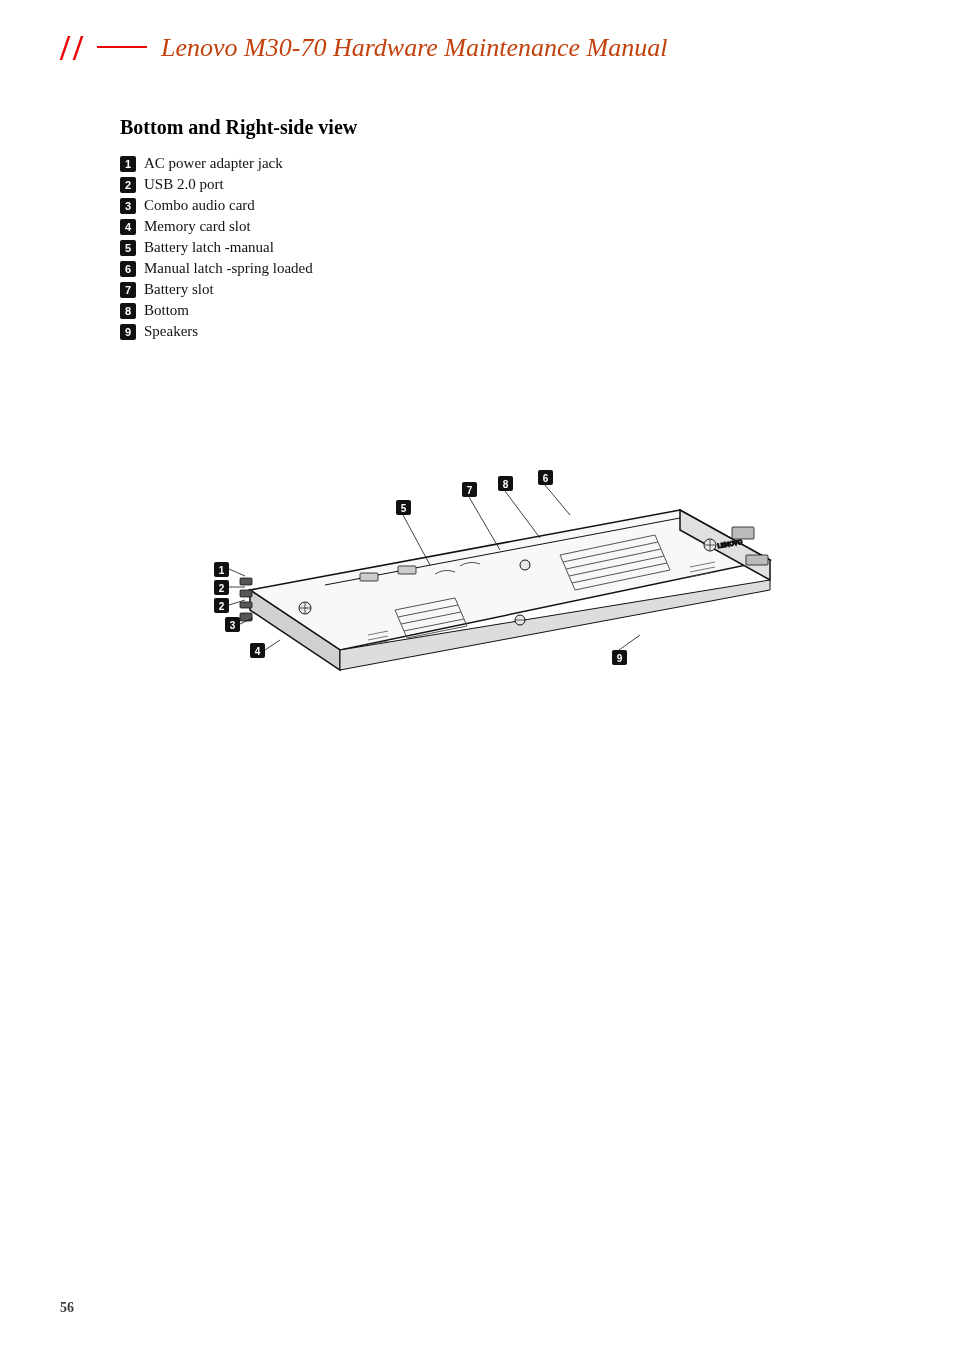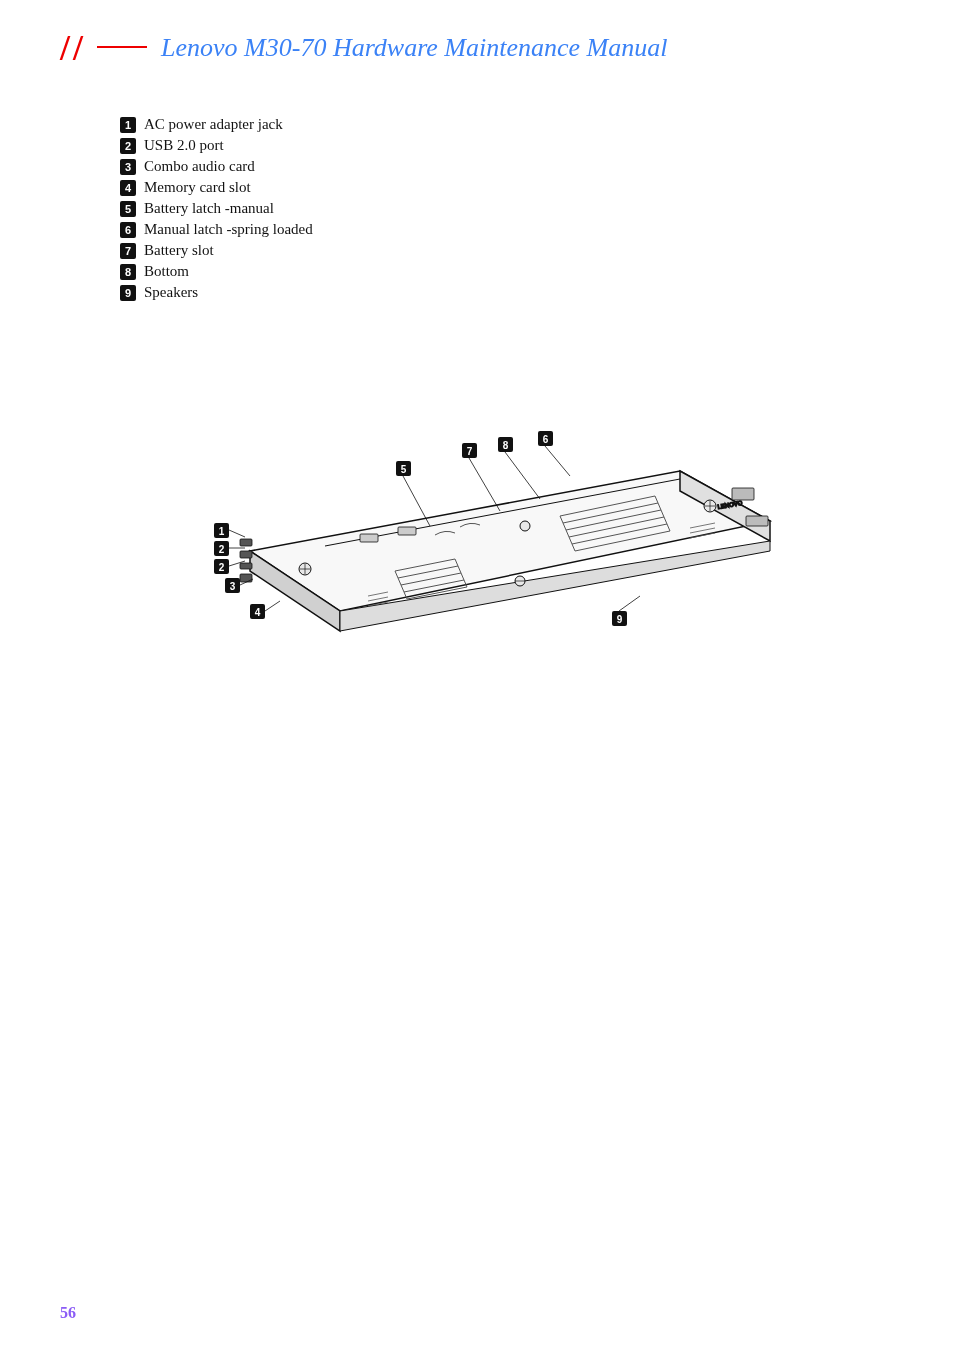--- a/index.html
+++ b/index.html
@@ -31,21 +31,21 @@
       font-weight: bold;
       color: #e00;
       font-style: normal;
       line-height: 1;
     }
 
     .header-title {
       font-size: 26px;
       font-style: italic;
       font-weight: normal;
-      color: #3b82f6;
+      color: #c2410c;
     }
 
     .content {
       margin-left: 60px;
     }
 
     .section-title {
       font-size: 20px;
       font-weight: bold;
       margin-bottom: 16px;
@@ -90,25 +90,25 @@
     }
 
     
     .diagram-svg {
       width: 100%;
       height: 100%;
     }
 
     .page-number {
       position: absolute;
-      bottom: 30px;
+      bottom: 36px;
       left: 60px;
-      font-size: 16px;
-      font-weight: bold;
-      color: #8b5cf6;
+      font-size: 14px;
+      font-weight: bold;
+      color: #404040;
     }
 
     .divider-line {
       border: none;
       border-top: 2px solid #e00;
       width: 50px;
       margin-bottom: 2px;
     }
   </style>
 </head>
@@ -117,20 +117,21 @@
 <div class="header">
   <div class="logo-icon">
     <span class="logo-slash">/</span>
     <span class="logo-slash">/</span>
   </div>
   <hr class="divider-line">
   <h1 class="header-title">Lenovo M30-70 Hardware Maintenance Manual</h1>
 </div>
 
 <div class="content">
+  <h2 class="section-title">Bottom and Right-side view</h2>
 
   <ul class="items-list">
     <li>
       <span class="num-badge">1</span>
       <span>AC power adapter jack</span>
     </li>
     <li>
       <span class="num-badge">2</span>
       <span>USB 2.0 port</span>
     </li>

